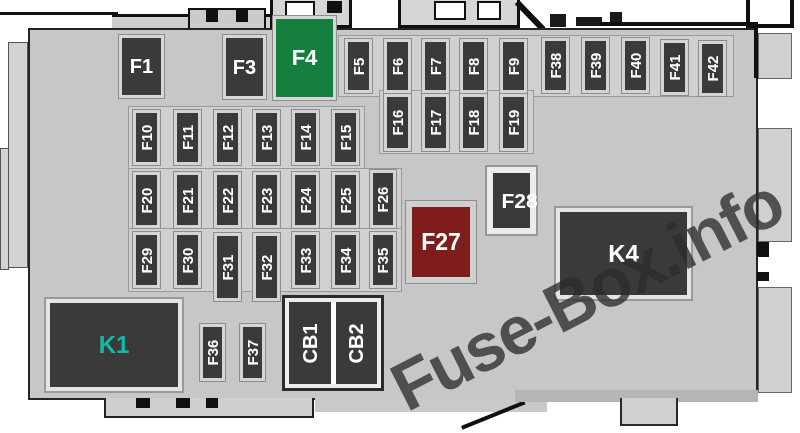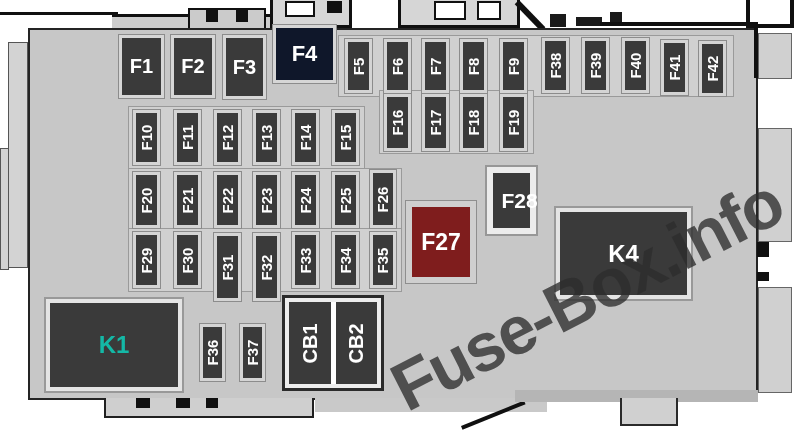--- a/index.html
+++ b/index.html
@@ -111,27 +111,24 @@
   <div class="plate" style="left:338px;top:35px;width:396px;height:62px"></div>
   <div class="plate" style="left:128px;top:106px;width:237px;height:63px"></div>
   <div class="plate" style="left:379px;top:90px;width:155px;height:64px"></div>
   <div class="plate" style="left:128px;top:168px;width:274px;height:64px"></div>
   <div class="plate" style="left:128px;top:228px;width:274px;height:64px"></div>
 
   <div id="board" style="position:absolute;left:0;top:0;width:800px;height:433px">
       <div class="blk h" style="left: 122px; top: 38px; width: 39px; height: 57px; background: rgb(58, 58, 58);">
         <span class="lbl" style="color: rgb(255, 255, 255);">F1</span>
       </div>
-      <div class="blk h" style="left: 174px; top: 38px; width: 38px; height: 57px; background: rgb(58, 58, 58);">
-        <span class="lbl" style="color: rgb(255, 255, 255);">F2</span>
-      </div>
       <div class="blk h" style="left: 226px; top: 38px; width: 37px; height: 58px; background: rgb(58, 58, 58);">
         <span class="lbl" style="color: rgb(255, 255, 255);">F3</span>
       </div>
-      <div class="blk h4" style="left: 276px; top: 28px; width: 57px; height: 52px; background: #0f172a;">
+      <div class="blk h4" style="left: 276px; top: 19px; width: 57px; height: 78px; background: #15803d;">
         <span class="lbl" style="color: rgb(255, 255, 255);">F4</span>
       </div>
       <div class="blk v" style="left: 348px; top: 42px; width: 21px; height: 48px; background: rgb(58, 58, 58);">
         <span class="lbl" style="color: rgb(255, 255, 255);">F5</span>
       </div>
       <div class="blk v" style="left: 387px; top: 42px; width: 21px; height: 48px; background: rgb(58, 58, 58);">
         <span class="lbl" style="color: rgb(255, 255, 255);">F6</span>
       </div>
       <div class="blk v" style="left: 425px; top: 42px; width: 21px; height: 48px; background: rgb(58, 58, 58);">
         <span class="lbl" style="color: rgb(255, 255, 255);">F7</span>

